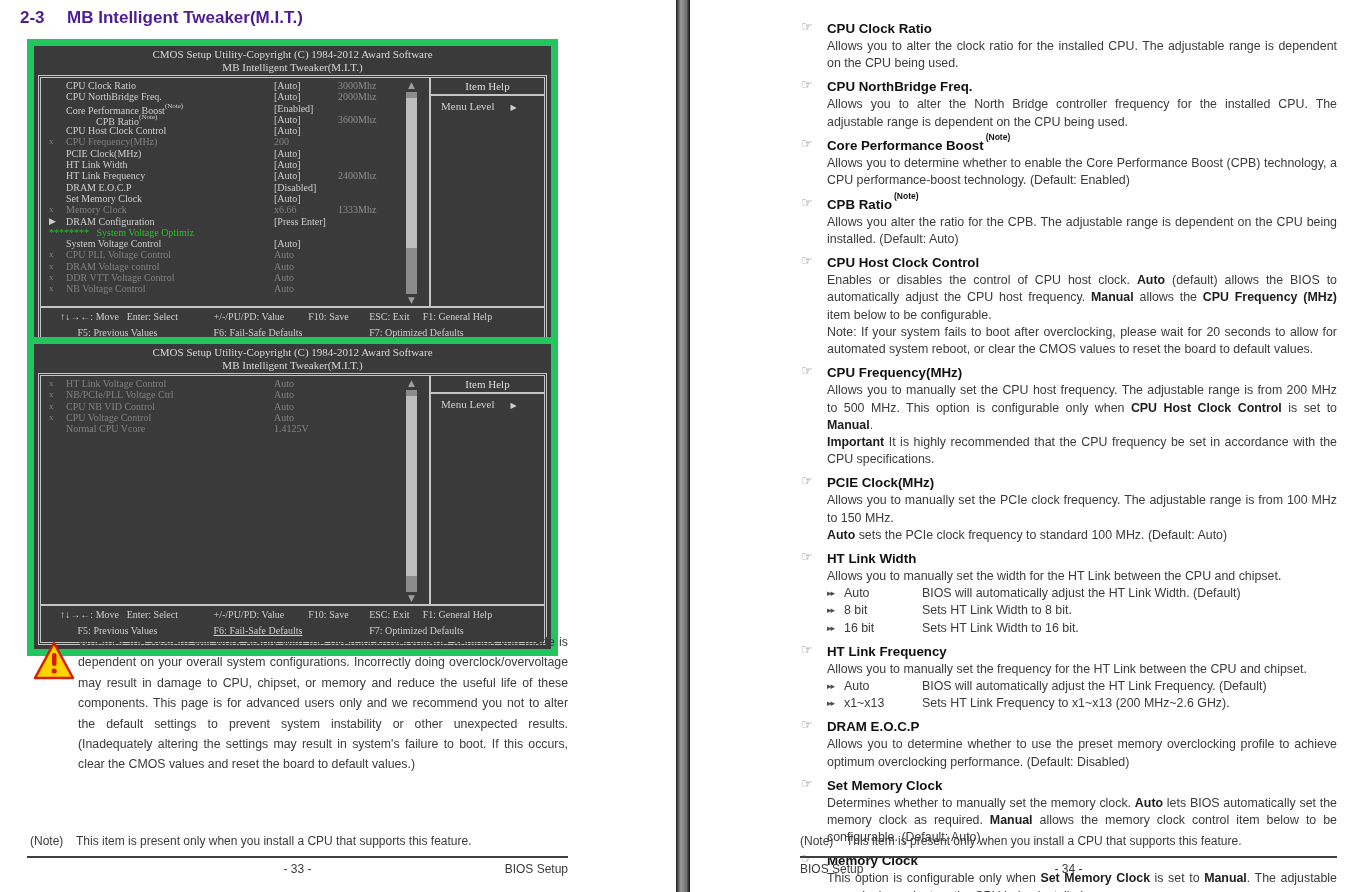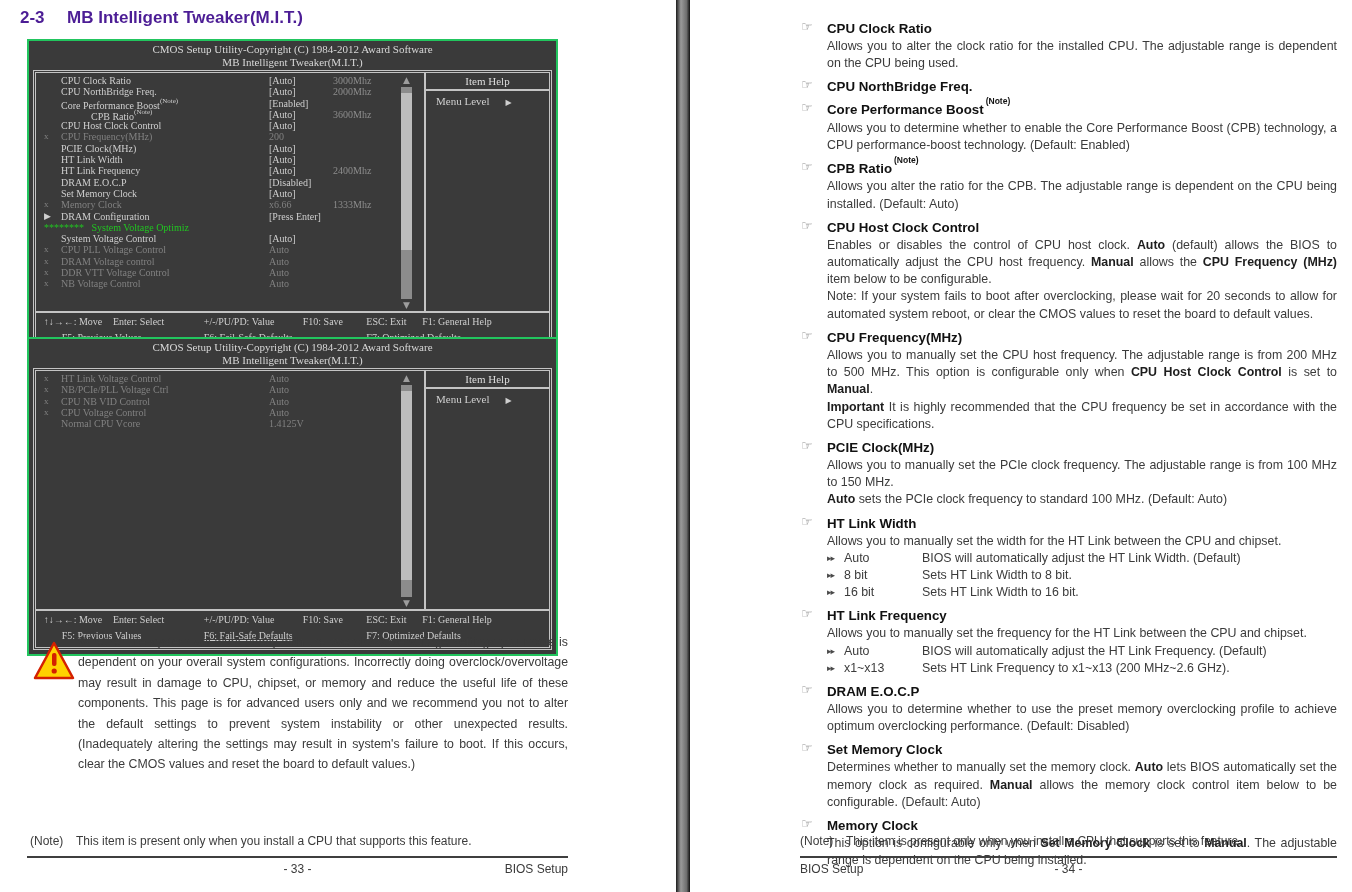--- a/index.html
+++ b/index.html
@@ -10,21 +10,21 @@
   .spine{position:absolute;left:676px;top:0;width:14px;height:892px;
          background:linear-gradient(90deg,#1c1c1c 0%,#9a9a9a 35%,#6e6e6e 75%,#101010 100%);}
 
   
   .lpage{position:absolute;left:0;top:0;width:676px;height:892px;}
   .heading{position:absolute;left:20px;top:8px;font-size:17px;font-weight:bold;color:#4c1d95;white-space:pre;}
   .heading .secnum{display:inline-block;width:47px;}
 
   
   .bios{position:absolute;left:27px;width:531px;height:319px;background:#3a3a3a;
-        border:2px solid #22c55e;box-sizing:border-box;font-family:"Liberation Serif", serif;}
+        border:7px solid #22c55e;box-sizing:border-box;font-family:"Liberation Serif", serif;}
   #bios1{top:39px;}
   #bios2{top:337px;}
   .bios-title{text-align:center;color:#d8d8d8;font-size:11px;line-height:13px;padding-top:2px;}
   .bios-frame{position:absolute;left:4px;right:4px;top:29px;bottom:4px;border:3px double #c4c4c4;}
   .bios-body{position:absolute;left:0;right:0;top:0;bottom:36px;}
   .items{position:absolute;left:0;top:2px;width:362px;bottom:0;overflow:hidden;}
   .row{display:flex;height:11.3px;line-height:11.3px;font-size:10px;color:#cfcfcf;white-space:pre;padding-left:8px;}
   .row .pfx{flex:none;width:17px;font-size:9px;}
   .row .lbl{flex:none;width:208px;overflow:hidden;}
   .row .val{flex:none;width:64px;}
@@ -47,21 +47,21 @@
 
   
   .help{position:absolute;left:388px;right:0;top:0;bottom:0;border-left:2px solid #c4c4c4;}
   .help-title{text-align:center;color:#dedede;font-size:11px;padding:2px 10px 2px;border-bottom:2px solid #c4c4c4;}
   .help-body{color:#cfcfcf;font-size:11px;padding:4px 0 0 10px;}
   .help-body .mlarrow{font-size:8px;margin-left:16px;font-family:"DejaVu Sans",sans-serif;}
 
   
   .keys{position:absolute;left:0;right:0;bottom:0;height:36px;border-top:2px solid #c4c4c4;
         font-size:10px;color:#cfcfcf;}
-  .krow{position:absolute;left:0;right:0;height:14px;}
+  .krow{position:absolute;left:12px;right:0;height:14px;}
   .krow1{top:3px;} .krow2{top:19px;}
   .krow .key{position:absolute;white-space:pre;}
   .krow1 .key:nth-of-type(1){left:1.5%;} .krow1 .key:nth-of-type(2){left:15%;}
   .krow1 .key:nth-of-type(3){left:32.7%;}.krow1 .key:nth-of-type(4){left:52%;}
   .krow1 .key:nth-of-type(5){left:64.4%;}.krow1 .key:nth-of-type(6){left:75.3%;}
   .krow2 .key:nth-of-type(1){left:5%;}  .krow2 .key:nth-of-type(2){left:32.7%;text-decoration:underline;}
   .krow2 .key:nth-of-type(3){left:64.4%;}
 
   
   .warn{position:absolute;left:30px;top:632px;width:540px;}
@@ -387,20 +387,25 @@
               <p class="body">Allows you to alter the clock ratio for the installed CPU. The adjustable range is dependent on the CPU being used.</p>
 
             </div>
         </div>
 
         <div class="section">
           <div class="sec-head">
             <span class="hand">☞</span>
             <span class="sec-title">CPU NorthBridge Freq.</span>
           </div>
+          <div>
+
+              <p class="body">Allows you to alter the North Bridge controller frequency for the installed CPU. The adjustable range is dependent on the CPU being used.</p>
+
+            </div>
         </div>
 
         <div class="section">
           <div class="sec-head">
             <span class="hand">☞</span>
             <span class="sec-title">Core Performance Boost</span><sup class="tsup">(Note)</sup>
           </div>
           <div>
 
               <p class="body">Allows you to determine whether to enable the Core Performance Boost (CPB) technology, a CPU performance-boost technology. (Default: Enabled)</p>

